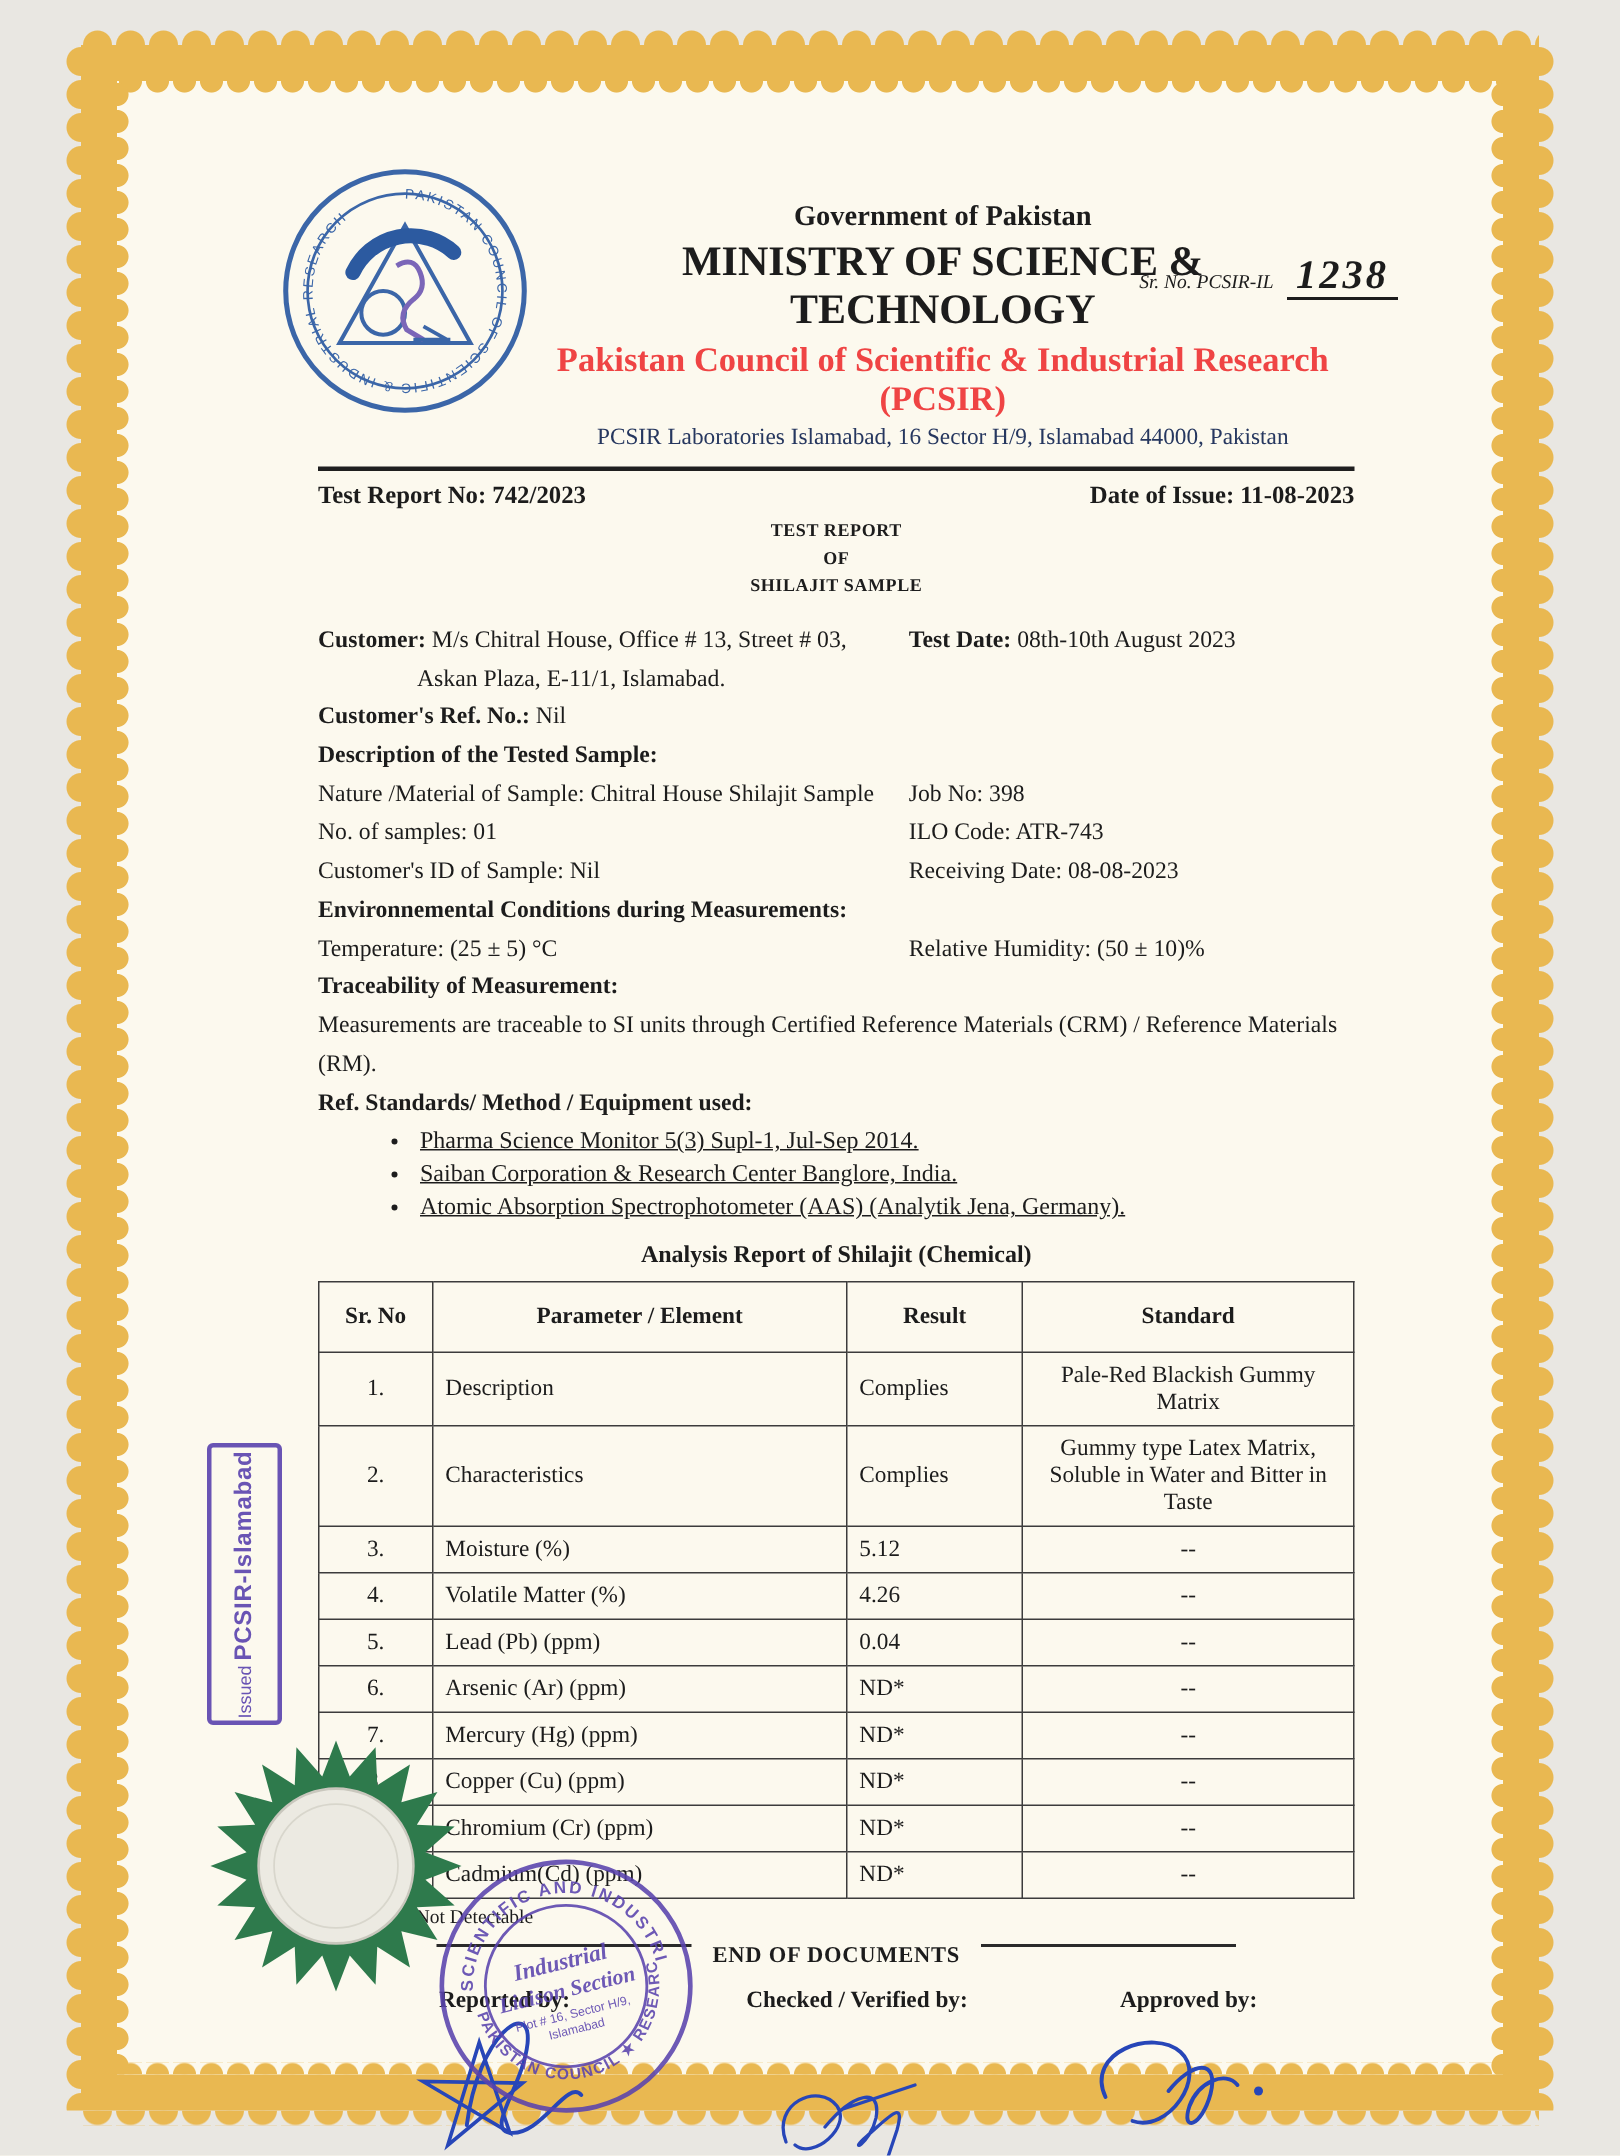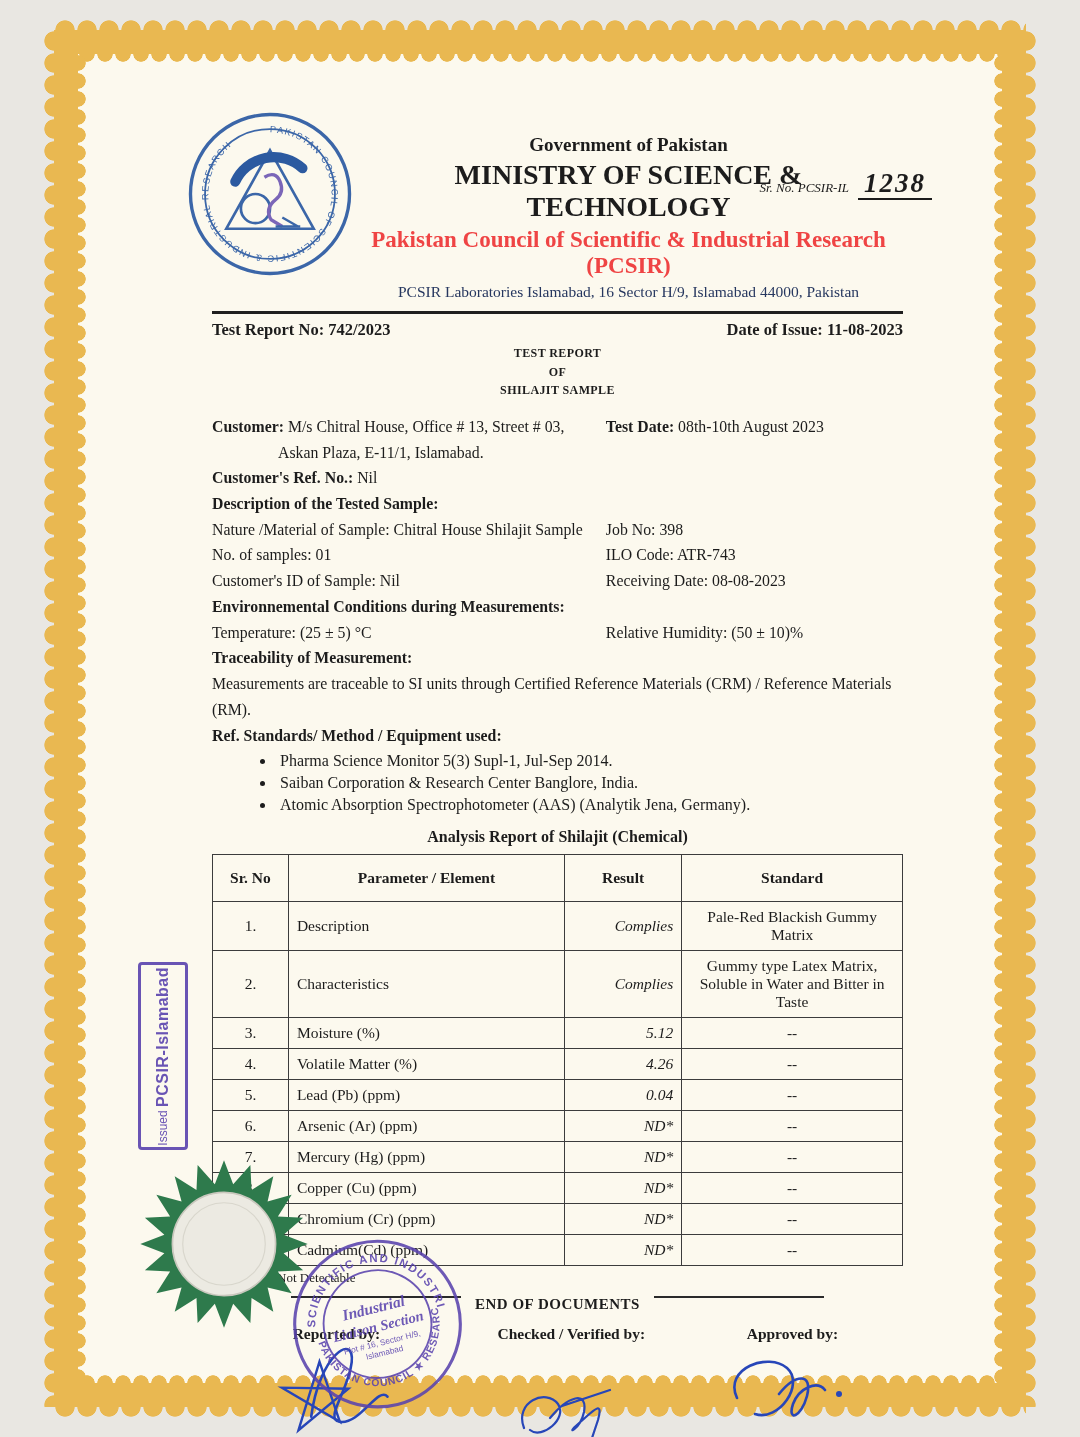--- a/index.html
+++ b/index.html
@@ -53,30 +53,30 @@
     border-bottom:2px solid #1c1c1c;padding:0 6px;margin-left:6px;}
   .rule{border-top:3px solid #1f1f1f;margin-top:10px;}
   .meta{display:flex;justify-content:space-between;font-weight:bold;font-size:16.5px;margin-top:6px;}
   .doc-title{text-align:center;font-weight:bold;font-size:12px;line-height:1.55;margin-top:4px;letter-spacing:.4px;}
 
   .info{margin-top:14px;font-size:15.8px;line-height:1.63;}
   .irow.pair{display:grid;grid-template-columns:57% 43%;}
   .irow.cont{padding-left:66px;}
   .irow.heading{font-weight:bold;}
   .lbl.b{font-weight:bold;}
-  ul.methods{margin:3px 0 0 0;padding-left:64px;}
+  ul.methods{margin:3px 0 0 0;padding-left:64px;text-decoration:underline;}
   ul.methods li{margin:4px 0;padding-left:4px;}
 
   .tbl-title{text-align:center;font-weight:bold;font-size:16px;margin:14px 0 8px;}
   table.analysis{width:100%;border-collapse:collapse;font-size:15.5px;}
   table.analysis th,table.analysis td{border:1.4px solid #3c3c3c;padding:6px 8px;}
   table.analysis th{font-weight:bold;height:34px;}
   table.analysis td.c0{text-align:center;width:11%;}
   table.analysis td.c1{text-align:left;width:40%;}
-  table.analysis td.c2{text-align:right;width:17%;font-style:italic;}
+  table.analysis td.c2{text-align:left;width:17%;}
   table.analysis td.c3{text-align:center;width:32%;}
   .footnote{font-size:13px;margin:4px 0 0 26px;}
 
   .endline{display:flex;align-items:flex-start;justify-content:center;gap:14px;margin-top:10px;}
   .endline .bar{width:170px;border-bottom:2px solid #2a2a2a;height:0;}
   .endline .txt{font-weight:bold;font-size:15px;letter-spacing:.5px;}
 
   .sig-grid{display:grid;grid-template-columns:36% 32% 32%;margin-top:12px;}
   .sig-grid > div{text-align:center;}
   .sig-label{font-weight:bold;font-size:15.5px;}

